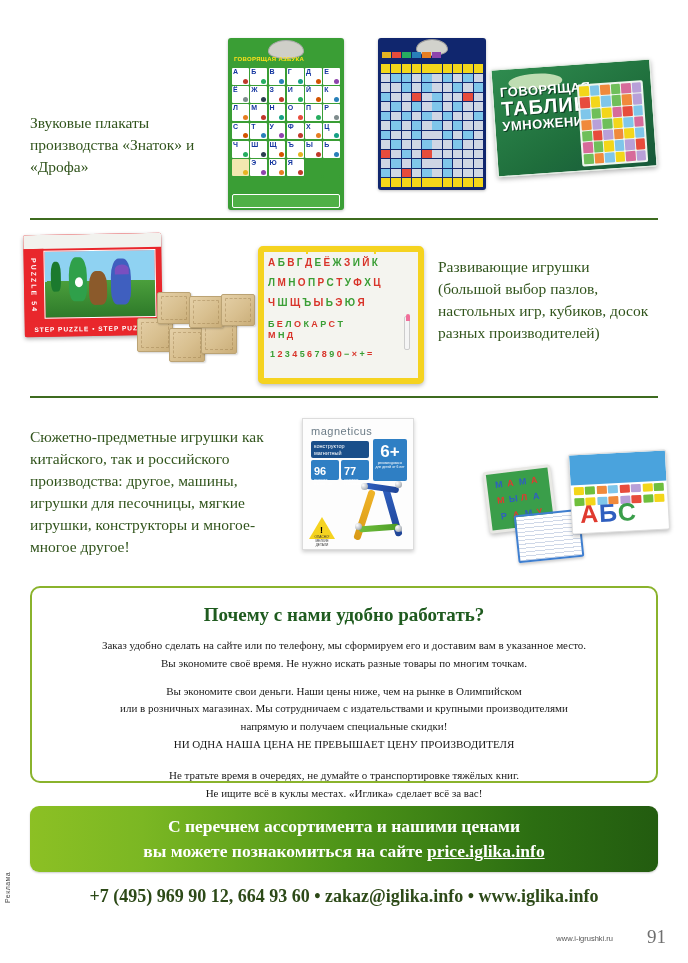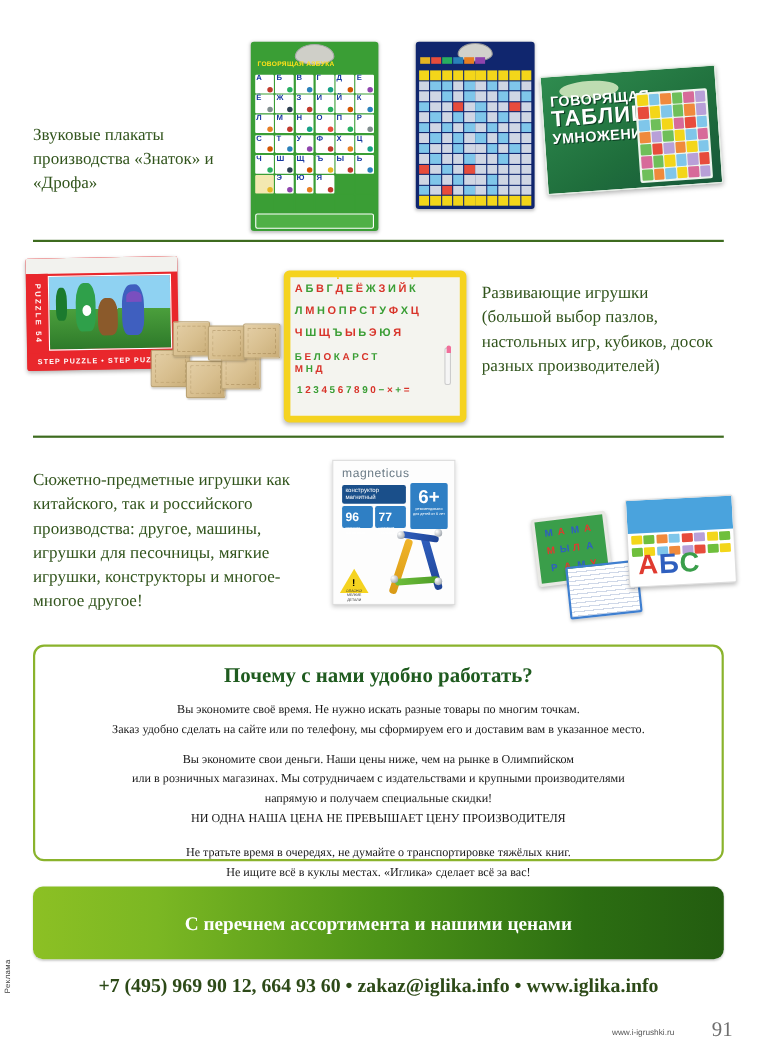--- a/index.html
+++ b/index.html
@@ -688,39 +688,42 @@
     </div>
     <div class="big">
       <span style="color:#e03a2f;">А</span><span style="color:#2f5fbf;">Б</span><span style="color:#3a9e4a;">С</span>
     </div>
   </div>
 
   <div class="promo">
     <h2>Почему с нами удобно работать?</h2>
 
     <div class="para">
+      <div>Заказ удобно сделать на сайте или по телефону, мы сформируем его и доставим вам в указанное место.</div>
       <div>Вы экономите своё время. Не нужно искать разные товары по многим точкам.</div>
-      <div>Заказ удобно сделать на сайте или по телефону, мы сформируем его и доставим вам в указанное место.</div>
     </div>
 
     <div class="para p2">
       <div>Вы экономите свои деньги. Наши цены ниже, чем на рынке в Олимпийском</div>
       <div>или в розничных магазинах.  Мы сотрудничаем с издательствами и крупными производителями</div>
       <div>напрямую и получаем специальные скидки!</div>
       <div class="caps">НИ ОДНА НАША ЦЕНА НЕ ПРЕВЫШАЕТ ЦЕНУ ПРОИЗВОДИТЕЛЯ</div>
     </div>
 
     <div class="para p3">
       <div>Не тратьте время в очередях, не думайте о транспортировке тяжёлых книг.</div>
       <div>Не ищите всё в куклы местах. «Иглика» сделает всё за вас!</div>
     </div>
   </div>
 
   <div class="banner">
     <div>С  перечнем ассортимента и нашими ценами</div>
+    <div>
+      <span>вы можете познакомиться на сайте </span><span class="u">price.iglika.info</span>
+    </div>
   </div>
 
   <div class="contacts">+7  (495) 969 90 12, 664 93 60 • zakaz@iglika.info • www.iglika.info</div>
 
   <div class="footsite">www.i-igrushki.ru</div>
   <div class="pagenum">91</div>
   <div class="adlabel">Реклама</div>
 
 </div>
 

